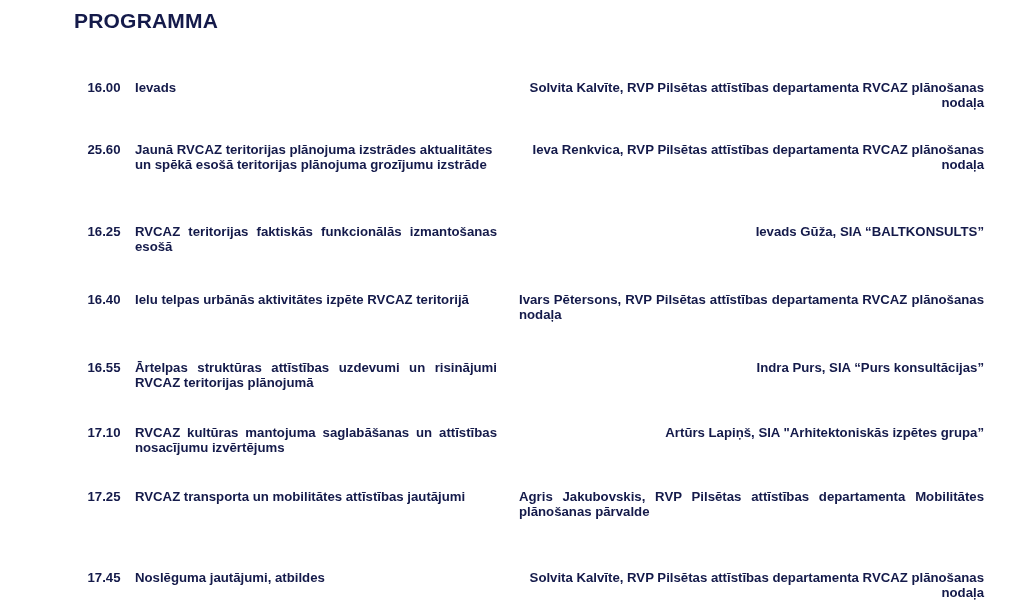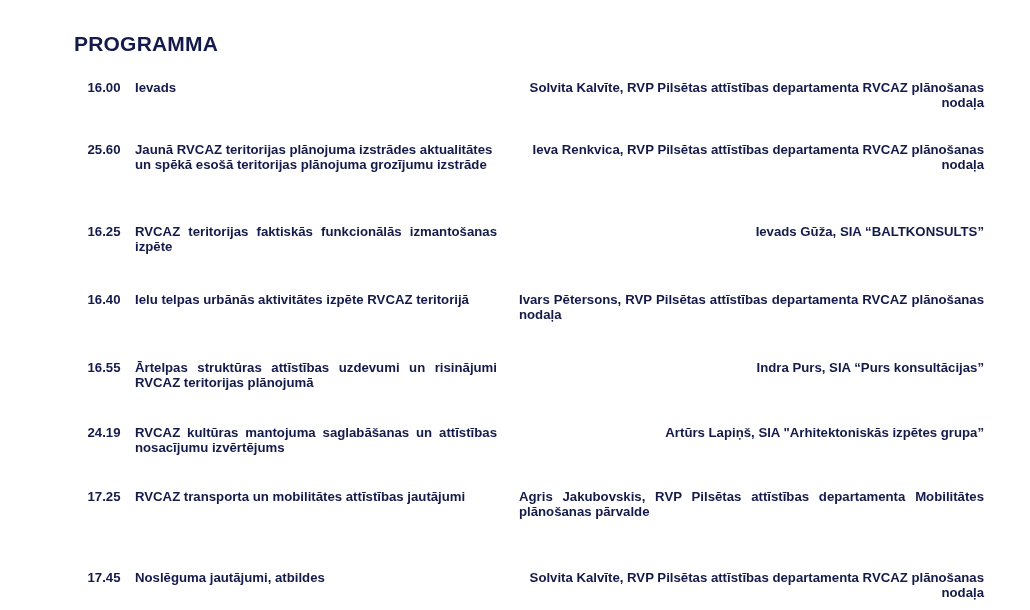--- a/index.html
+++ b/index.html
@@ -11,21 +11,21 @@
       width: 1030px;
       height: 610px;
       position: relative;
       overflow: hidden;
       font-family: "Liberation Sans", "DejaVu Sans", sans-serif;
       color: #141a4a;
     }
     .title {
       position: absolute;
       left: 74px;
-      top: 32px;
+      top: 9px;
       font-size: 21px;
       font-weight: bold;
       letter-spacing: 0.2px;
       margin: 0;
     }
     .row {
       position: absolute;
       left: 74px;
       width: 910px;
       font-size: 13.2px;
@@ -68,38 +68,38 @@
 </div>
 
 <div class="row" style="top:142px;">
   <span class="time">25.60</span>
   <span class="topic left">Jaunā RVCAZ teritorijas plānojuma izstrādes aktualitātes un spēkā esošā teritorijas plānojuma grozījumu izstrāde</span>
   <span class="speaker left">Ieva Renkvica,  RVP Pilsētas attīstības departamenta RVCAZ plānošanas nodaļa</span>
 </div>
 
 <div class="row" style="top:224px;">
   <span class="time">16.25</span>
-  <span class="topic">RVCAZ teritorijas faktiskās funkcionālās izmantošanas izpēte</span>
+  <span class="topic">RVCAZ teritorijas faktiskās funkcionālās izmantošanas esošā</span>
   <span class="speaker left">Ievads Gūža, SIA “BALTKONSULTS”</span>
 </div>
 
 <div class="row" style="top:292px;">
   <span class="time">16.40</span>
   <span class="topic">Ielu telpas urbānās aktivitātes izpēte RVCAZ teritorijā</span>
   <span class="speaker">Ivars Pētersons,  RVP Pilsētas attīstības departamenta RVCAZ plānošanas nodaļa</span>
 </div>
 
 <div class="row" style="top:360px;">
   <span class="time">16.55</span>
   <span class="topic">Ārtelpas struktūras attīstības uzdevumi un risinājumi RVCAZ teritorijas plānojumā</span>
   <span class="speaker left">Indra Purs, SIA “Purs konsultācijas”</span>
 </div>
 
 <div class="row" style="top:425px;">
-  <span class="time">24.19</span>
+  <span class="time">17.10</span>
   <span class="topic">RVCAZ kultūras mantojuma saglabāšanas un attīstības nosacījumu izvērtējums</span>
   <span class="speaker left">Artūrs Lapiņš, SIA "Arhitektoniskās izpētes grupa”</span>
 </div>
 
 <div class="row" style="top:489px;">
   <span class="time">17.25</span>
   <span class="topic">RVCAZ transporta un mobilitātes attīstības jautājumi</span>
   <span class="speaker">Agris Jakubovskis,  RVP Pilsētas attīstības departamenta Mobilitātes plānošanas pārvalde</span>
 </div>
 

